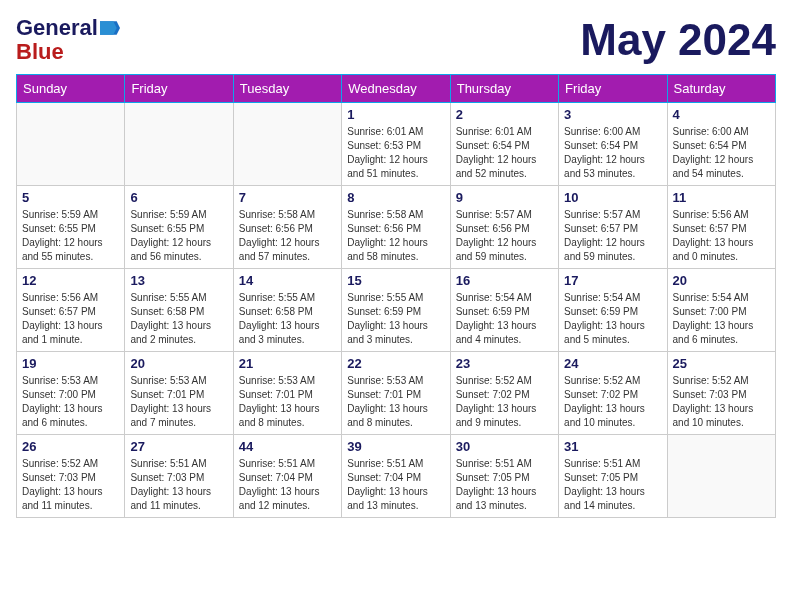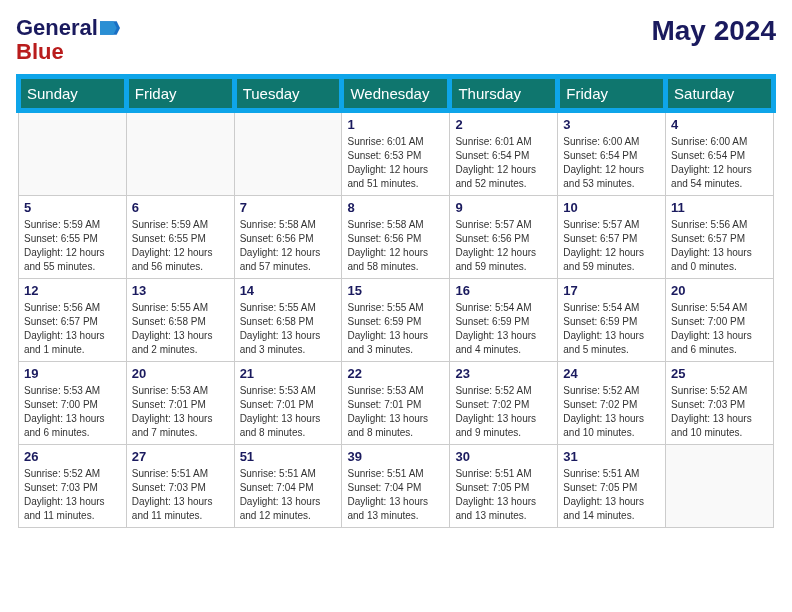--- a/index.html
+++ b/index.html
@@ -34,44 +34,44 @@
       width: 20px;
       height: 14px;
       margin-left: 2px;
       display: inline-block;
       vertical-align: middle;
     }
     .title-block {
       text-align: right;
     }
     .month-year {
-      font-size: 28px;
+      font-size: 44px;
       font-weight: bold;
       color: #1a1a5e;
       line-height: 1.1;
       margin-left: 24px;
     }
     .location {
       font-size: 16px;
       color: #333;
       margin-top: 2px;
     }
     .calendar {
       width: 100%;
       border-collapse: collapse;
       font-size: 11px;
     }
     .calendar th {
-      background-color: #0f766e;
+      background-color: #a21caf;
       color: #fff;
       text-align: left;
       padding: 6px 6px;
-      font-size: 15px;
+      font-size: 13px;
       font-weight: normal;
-      border: 5px solid #0ea5e9;
+      border: 1px solid #0ea5e9;
     }
     .calendar td {
       border: 1px solid #ccc;
       vertical-align: top;
       padding: 4px 5px;
       width: 108px;
       min-height: 70px;
       background: #fff;
     }
     .calendar td.empty {
@@ -316,21 +316,21 @@
 and 11 minutes.</div>
         </td>
         <td>
           <div class="day-num">27</div>
           <div class="day-detail" style="white-space: pre-line;">Sunrise: 5:51 AM
 Sunset: 7:03 PM
 Daylight: 13 hours
 and 11 minutes.</div>
         </td>
         <td>
-          <div class="day-num">51</div>
+          <div class="day-num">44</div>
           <div class="day-detail" style="white-space: pre-line;">Sunrise: 5:51 AM
 Sunset: 7:04 PM
 Daylight: 13 hours
 and 12 minutes.</div>
         </td>
         <td>
           <div class="day-num">39</div>
           <div class="day-detail" style="white-space: pre-line;">Sunrise: 5:51 AM
 Sunset: 7:04 PM
 Daylight: 13 hours

